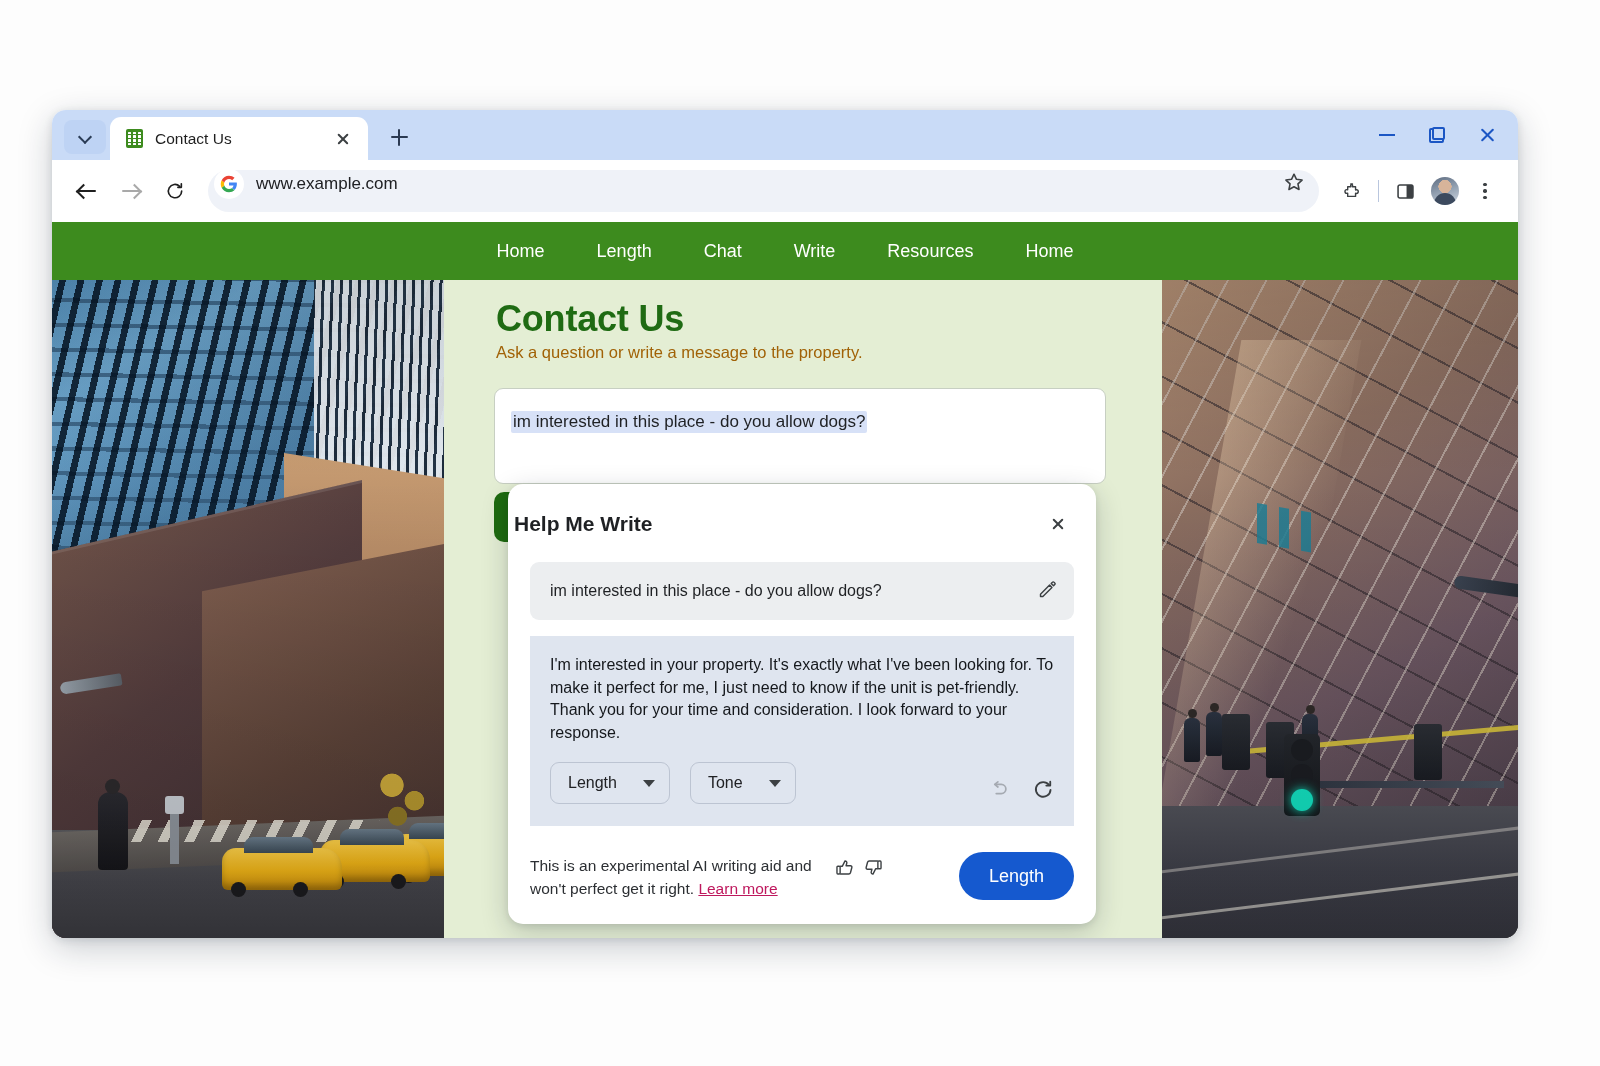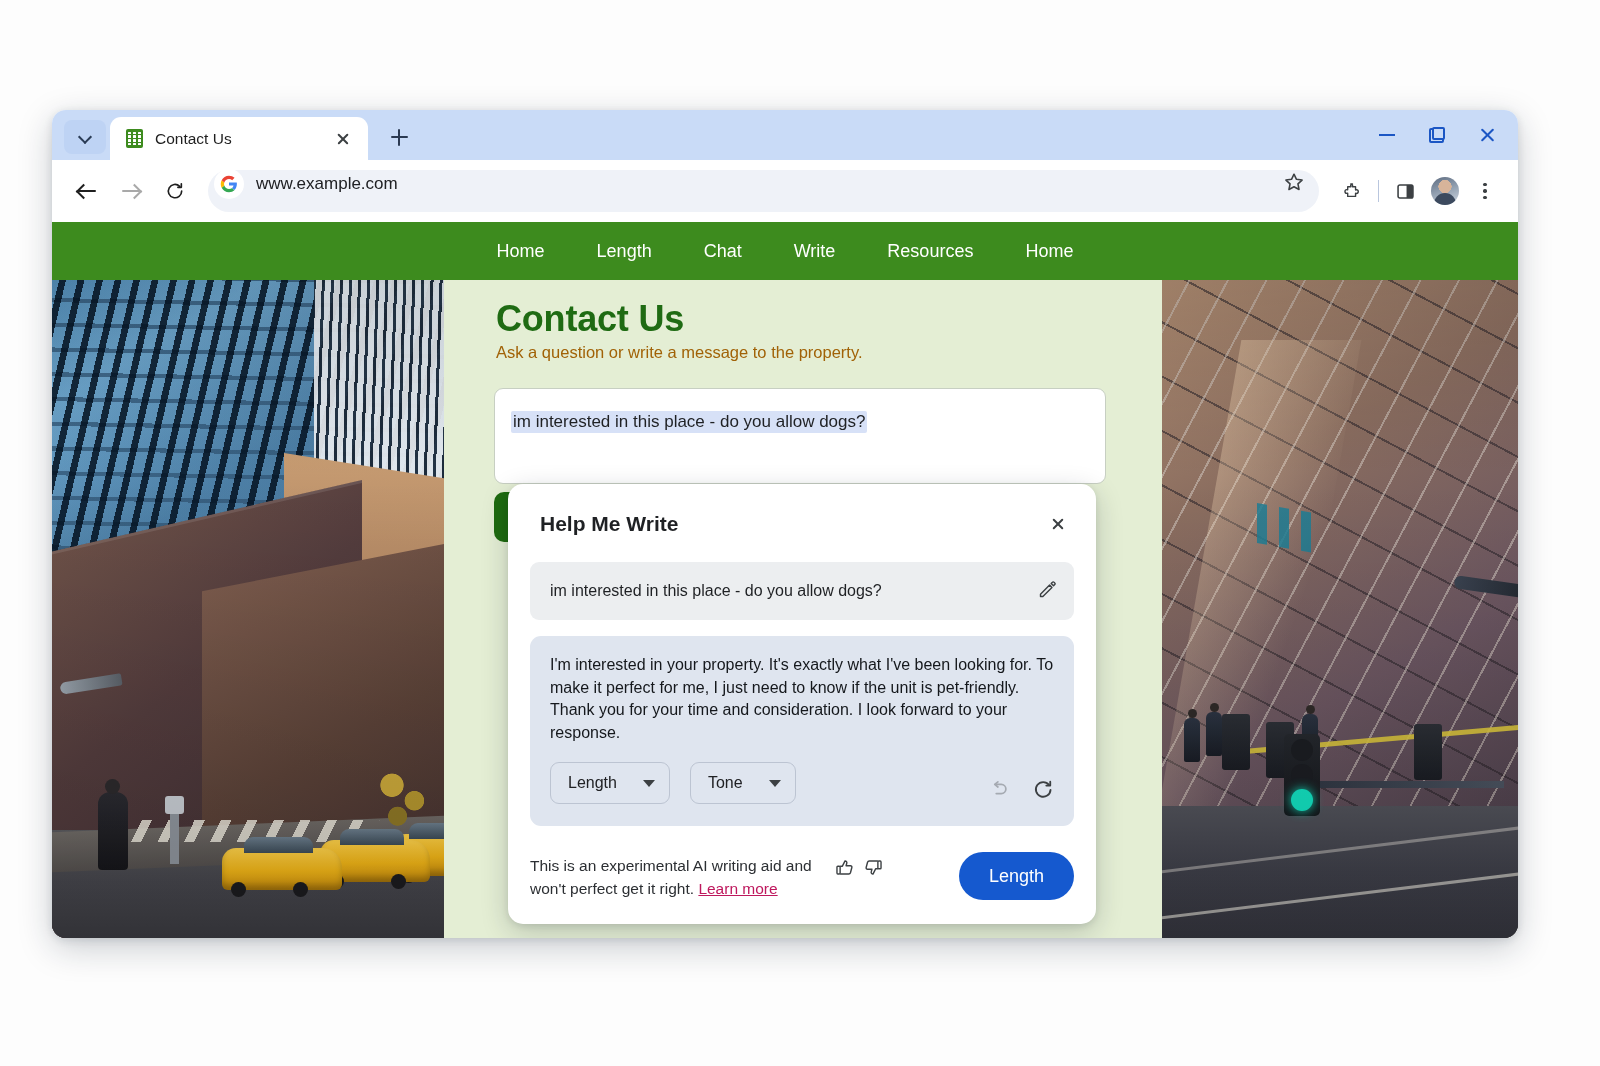--- a/index.html
+++ b/index.html
@@ -398,40 +398,40 @@
 
   
   .hmw {
     position: absolute; left: 64px; top: 204px;
     width: 588px; height: 440px;
     background: #ffffff; border-radius: 15px;
     box-shadow: 0 8px 28px rgba(15,25,40,0.20), 0 2px 7px rgba(15,25,40,0.10);
   }
   .hmw-head {
     display: flex; align-items: center; justify-content: space-between;
-    padding: 24px 22px 0 32px;
+    padding: 24px 22px 0 6px;
   }
   .hmw-title { font-size: 21px; font-weight: 700; color: #1f2124; }
   .hmw-close {
     width: 32px; height: 32px; border-radius: 50%;
     display: flex; align-items: center; justify-content: center;
   }
   .hmw-close .x-glyph::before, .hmw-close .x-glyph::after { background: #3c4043; height: 2px; }
 
   .prompt-chip {
     margin: 22px 22px 0 22px; height: 58px;
     background: #eceef0; border-radius: 9px;
     display: flex; align-items: center; padding: 0 16px 0 20px;
   }
   .prompt-text { flex: 1; font-size: 16px; color: #1f2124; }
   .pencil-ic { width: 21px; height: 21px; }
 
   .result-card {
     margin: 16px 22px 0 22px; height: 190px;
-    background: #dfe5ef; border-radius: 11px;
+    background: #dfe5ef; border-radius: 0;
     padding: 18px 20px 0 20px; position: relative;
   }
   .result-text { font-size: 16px; line-height: 1.42; color: #15181c; }
   .chips { position: absolute; left: 20px; bottom: 22px; display: flex; gap: 20px; }
   .chip {
     height: 42px; border: 1px solid #bcc4d2; border-radius: 9px;
     background: transparent;
     display: flex; align-items: center; gap: 26px; padding: 0 14px 0 17px;
   }
   .chip-label { font-size: 16px; color: #202124; }

